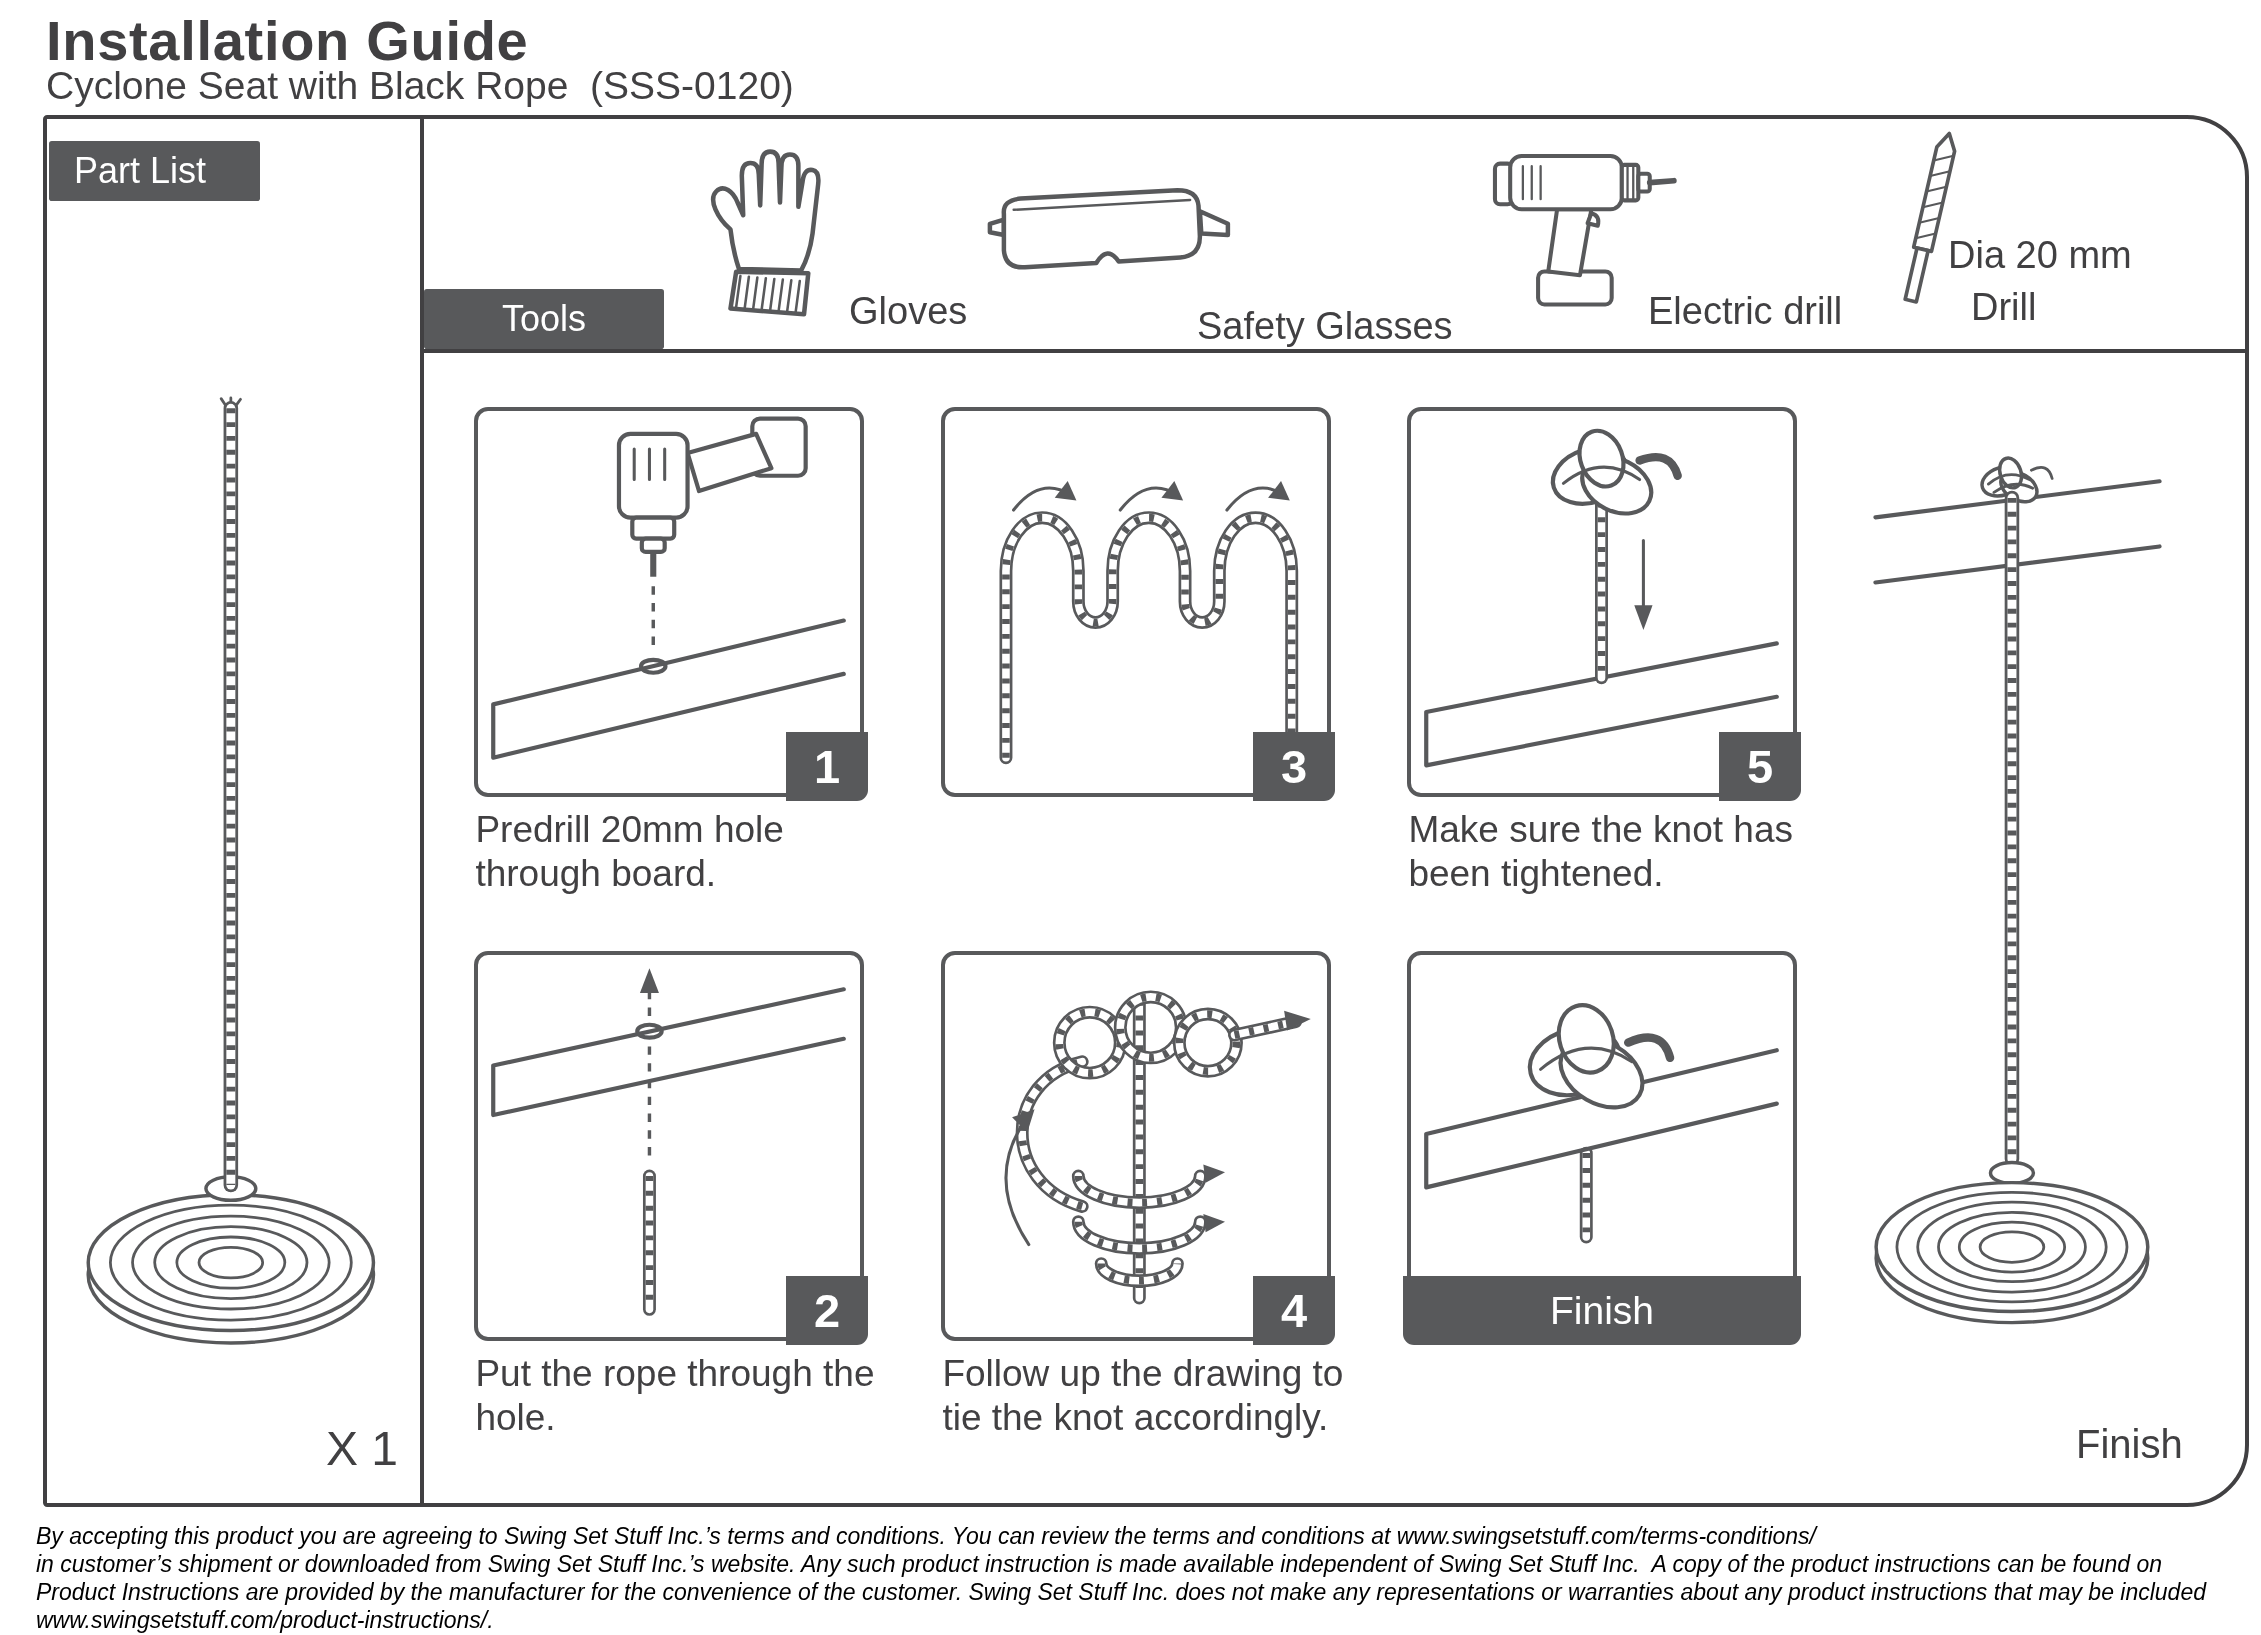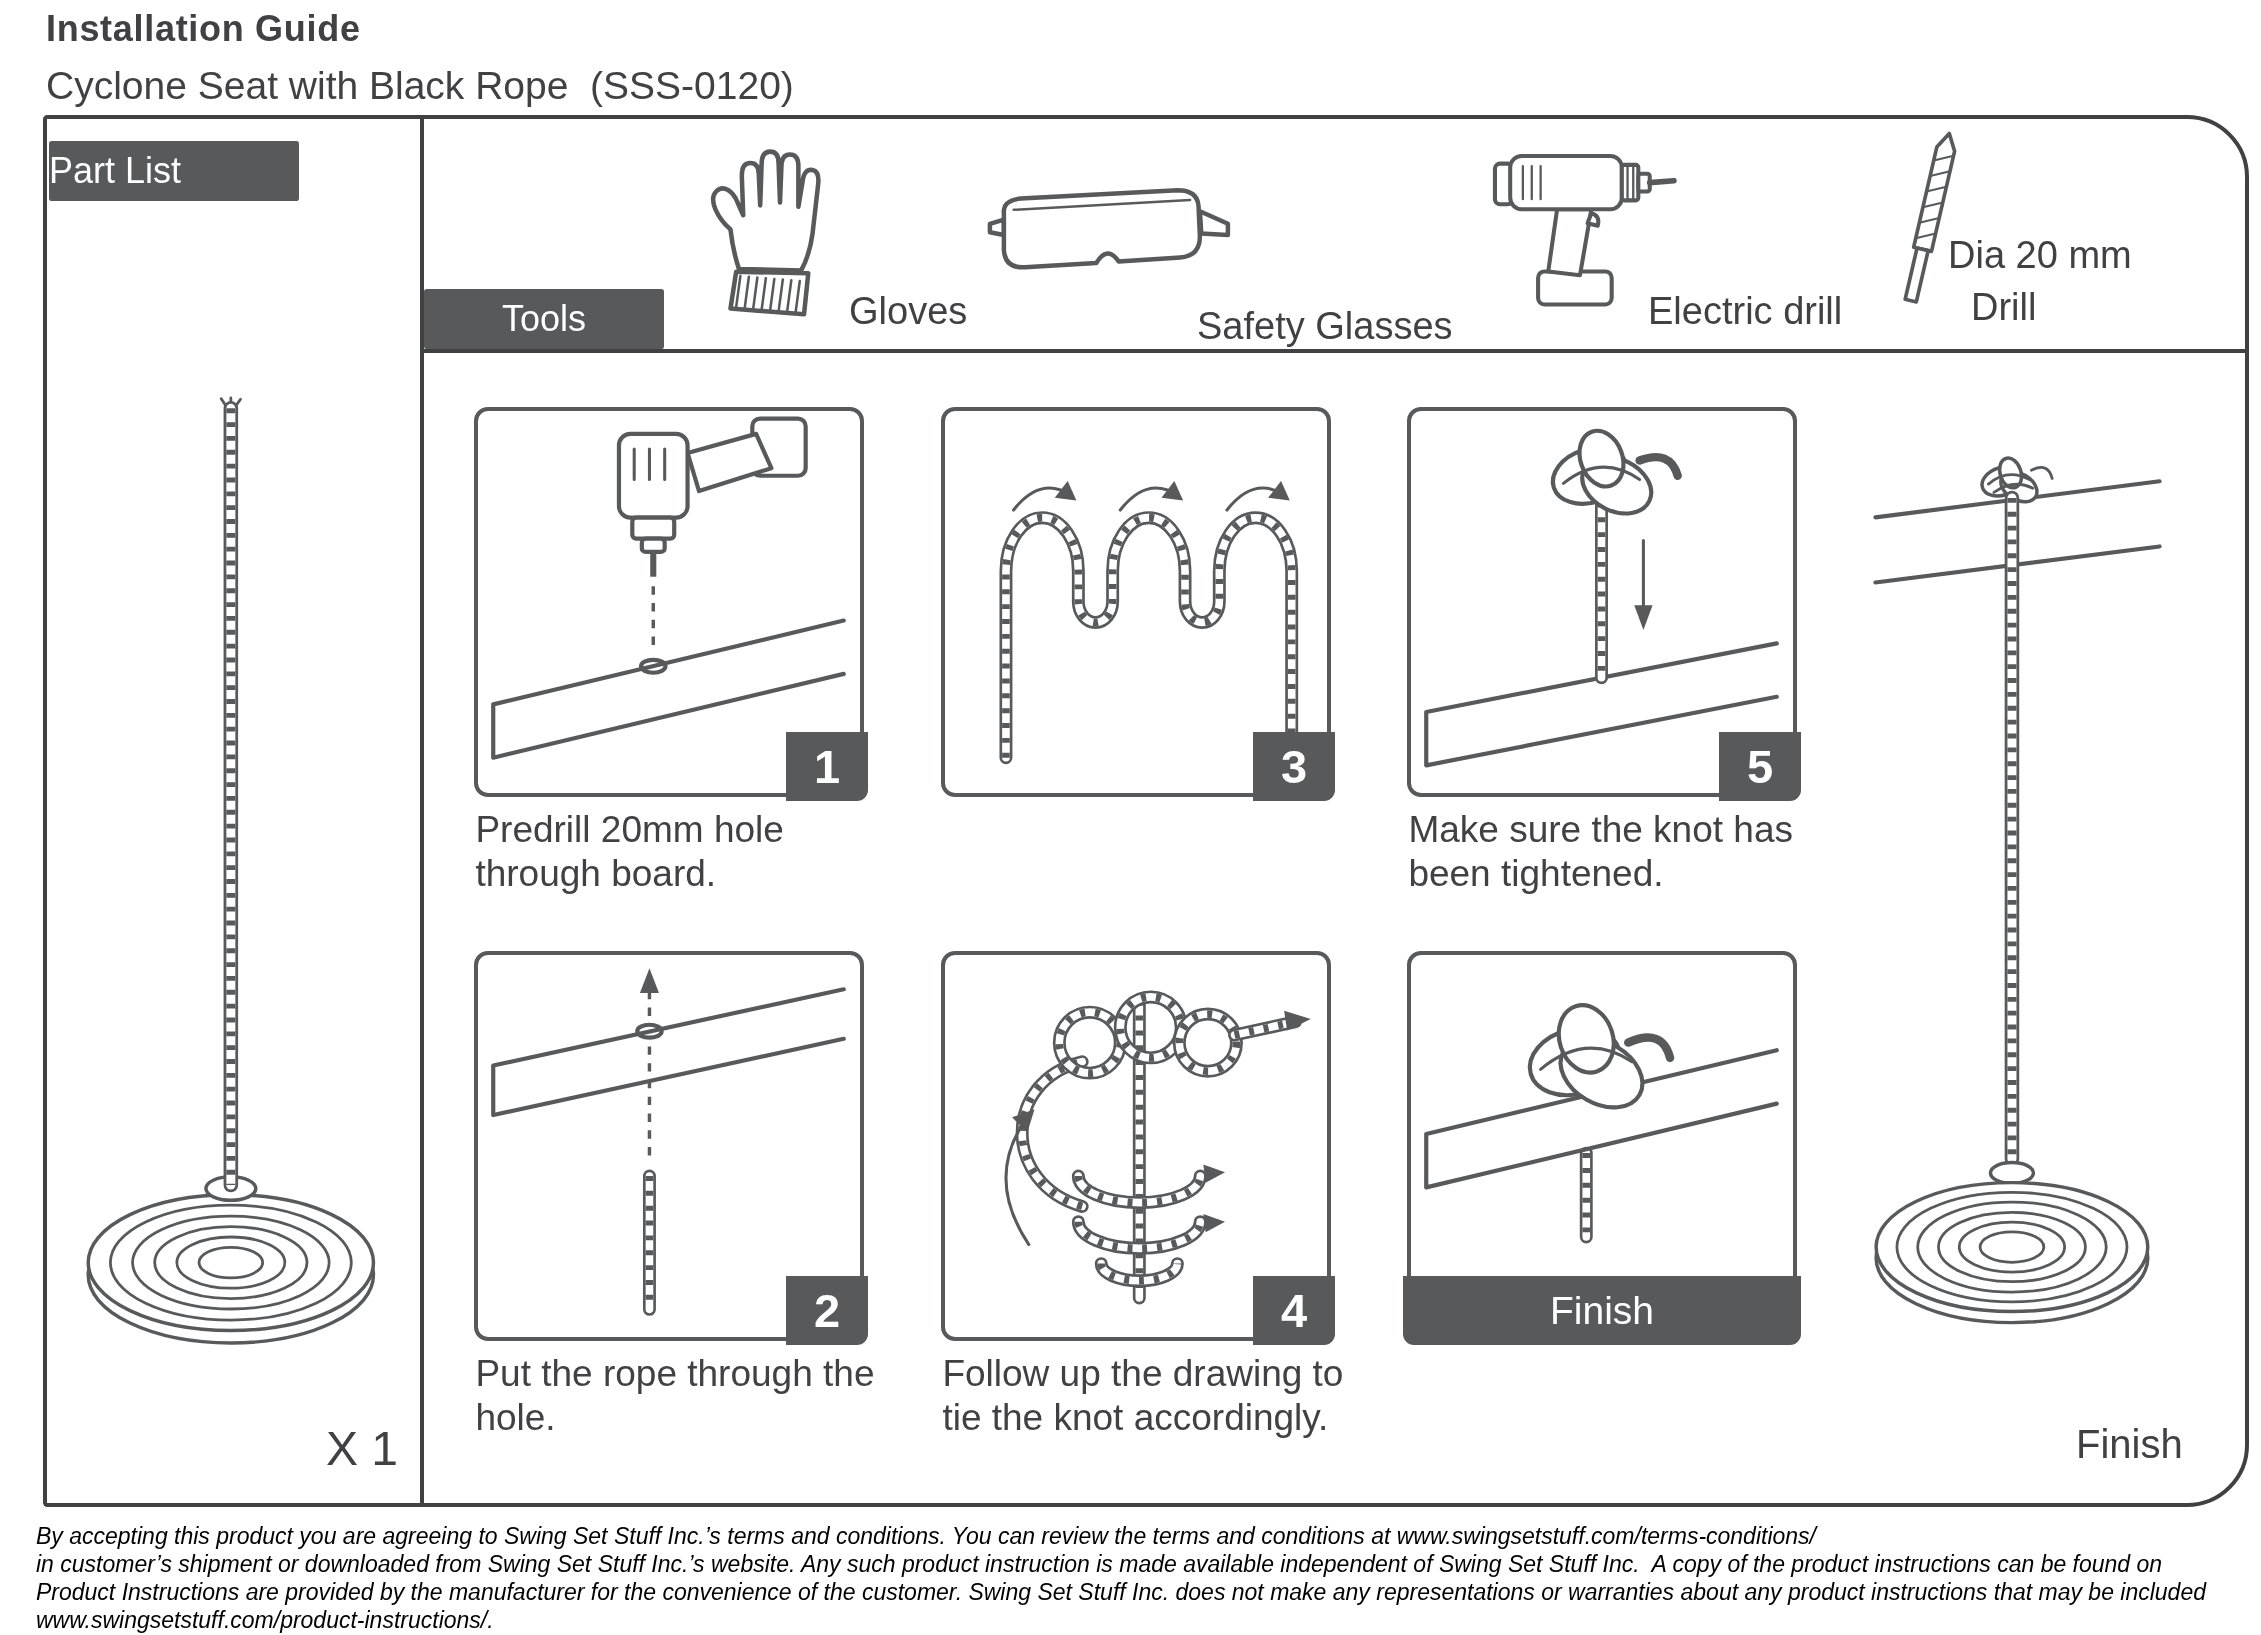--- a/index.html
+++ b/index.html
@@ -2,31 +2,31 @@
 <html style="font-size:11px"><head>
 <meta charset="utf-8">
 <style>
   *{margin:0;padding:0;box-sizing:border-box}
   html,body{background:#fff}
   body{width:2261px;height:1636px;font-family:"Liberation Sans",sans-serif;color:#414042;position:relative}
   #canvas{position:absolute;inset:0;overflow:hidden}
   .abs{position:absolute}
 
   
-  .title{left:46px;top:8.3px;font-size:36px;font-weight:bold;letter-spacing:0.7px;color:#414042}
+  .title{left:46px;top:8.3px;font-size:56px;font-weight:bold;letter-spacing:0.7px;color:#414042}
   .subtitle{left:46px;top:64px;font-size:39px;white-space:pre;color:#414042}
 
   
   .frame{left:43px;top:115px;width:2206px;height:1392px;border:4.9px solid #414042;border-radius:4.2px 62px 62px 4.2px}
   .vdivider{left:420px;top:115px;height:1392px;width:0;border-left:4.2px solid #414042}
   .hdivider{left:420px;top:349px;width:1829px;height:0;border-top:4.2px solid #414042}
 
   
   .tag{background:#58595b;color:#fff;font-size:36px;display:flex;align-items:center;border-radius:2.8px}
-  .tag-partlist{left:49px;top:141px;width:250px;height:60px;}
+  .tag-partlist{left:49px;top:141px;width:211px;height:60px;padding-left:25px}
   .tag-tools{left:424px;top:289px;width:240px;height:60px;justify-content:center}
 
   .toollabel{font-size:38px;color:#414042}
 
   
   .step{position:absolute;width:390px;height:390px}
   .stepbox{position:absolute;inset:0;border:4.2px solid #58595b;border-radius:14px;background:#fff}
   .stepart{position:absolute;inset:4.2px;width:381px;height:381px}
   .badge{position:absolute;right:-4.2px;bottom:-4.2px;width:82px;height:69px;background:#58595b;color:#fff;
          font-size:47px;font-weight:bold;display:flex;align-items:center;justify-content:center;border-radius:0 0 11px 0}

